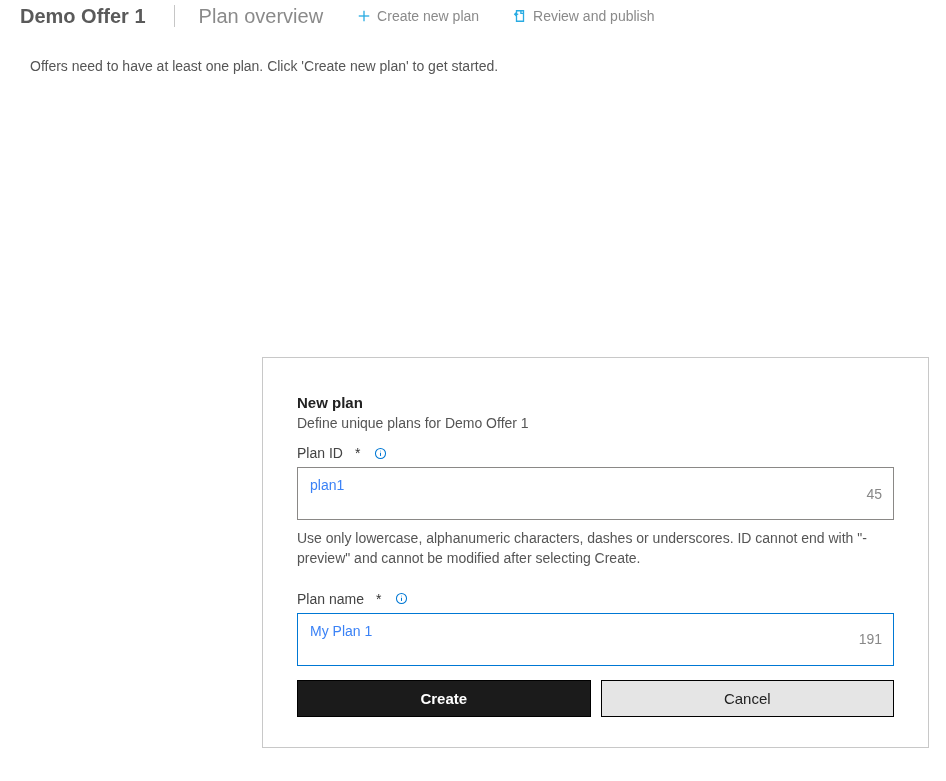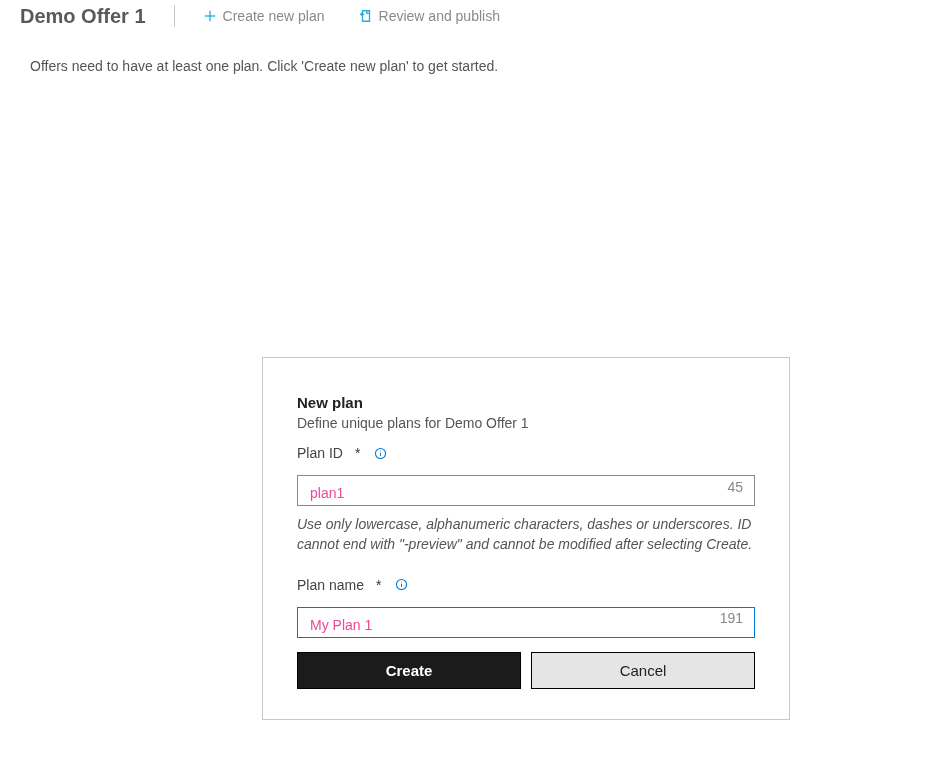--- a/index.html
+++ b/index.html
@@ -67,21 +67,21 @@
     }
     .help-text {
       padding: 22px 30px;
       font-size: 14px;
       color: #555;
     }
     .dialog {
       position: absolute;
       left: 262px;
       top: 357px;
-      width: 528px;
+      width: 667px;
       border: 1px solid #c8c8c8;
       background: #fff;
       padding: 36px 34px 30px 34px;
     }
     .dialog-title {
       font-size: 15px;
       font-weight: 600;
       color: #222;
       margin-bottom: 4px;
     }
@@ -114,44 +114,42 @@
       stroke: currentColor;
       fill: none;
       stroke-width: 1.3;
     }
     .input-wrap {
       position: relative;
       margin-bottom: 8px;
     }
     .text-input {
       width: 100%;
-      padding: 9px 50px 4px 12px;
+      padding: 9px 50px 26px 12px;
       font-size: 14px;
       border: 1px solid #8a8886;
       outline: none;
-      color: #ec4899;
-      margin-top: 8px;
+      color: #3b82f6;
     }
     .input-focused {
       border: 1px solid #0078d4;
     }
     .char-count {
       position: absolute;
       right: 12px;
       top: 50%;
       transform: translateY(-50%);
       font-size: 14px;
       color: #888;
     }
     .field-help {
       font-size: 14px;
       color: #555;
       line-height: 1.45;
       margin-bottom: 22px;
-      font-style: italic;
     }
     .button-row {
       display: flex;
       gap: 10px;
       margin-top: 14px;
       border-radius: 18px;
     }
     .btn {
       flex: 1;
       padding: 9px 0;
@@ -169,20 +167,21 @@
       background: #e5e5e5;
       color: #222;
     }
   </style>
 </head>
 <body>
 
 <div class="header">
   <span class="offer-title">Demo Offer 1</span>
   <span class="divider-vert"></span>
+  <span class="page-title">Plan overview</span>
 
   <div class="toolbar-btn">
     <span class="icon">
       <svg viewBox="0 0 16 16">
           <line x1="8" y1="2" x2="8" y2="14"></line>
           <line x1="2" y1="8" x2="14" y2="8"></line>
         </svg>
     </span>
     <span>Create new plan</span>
   </div>

